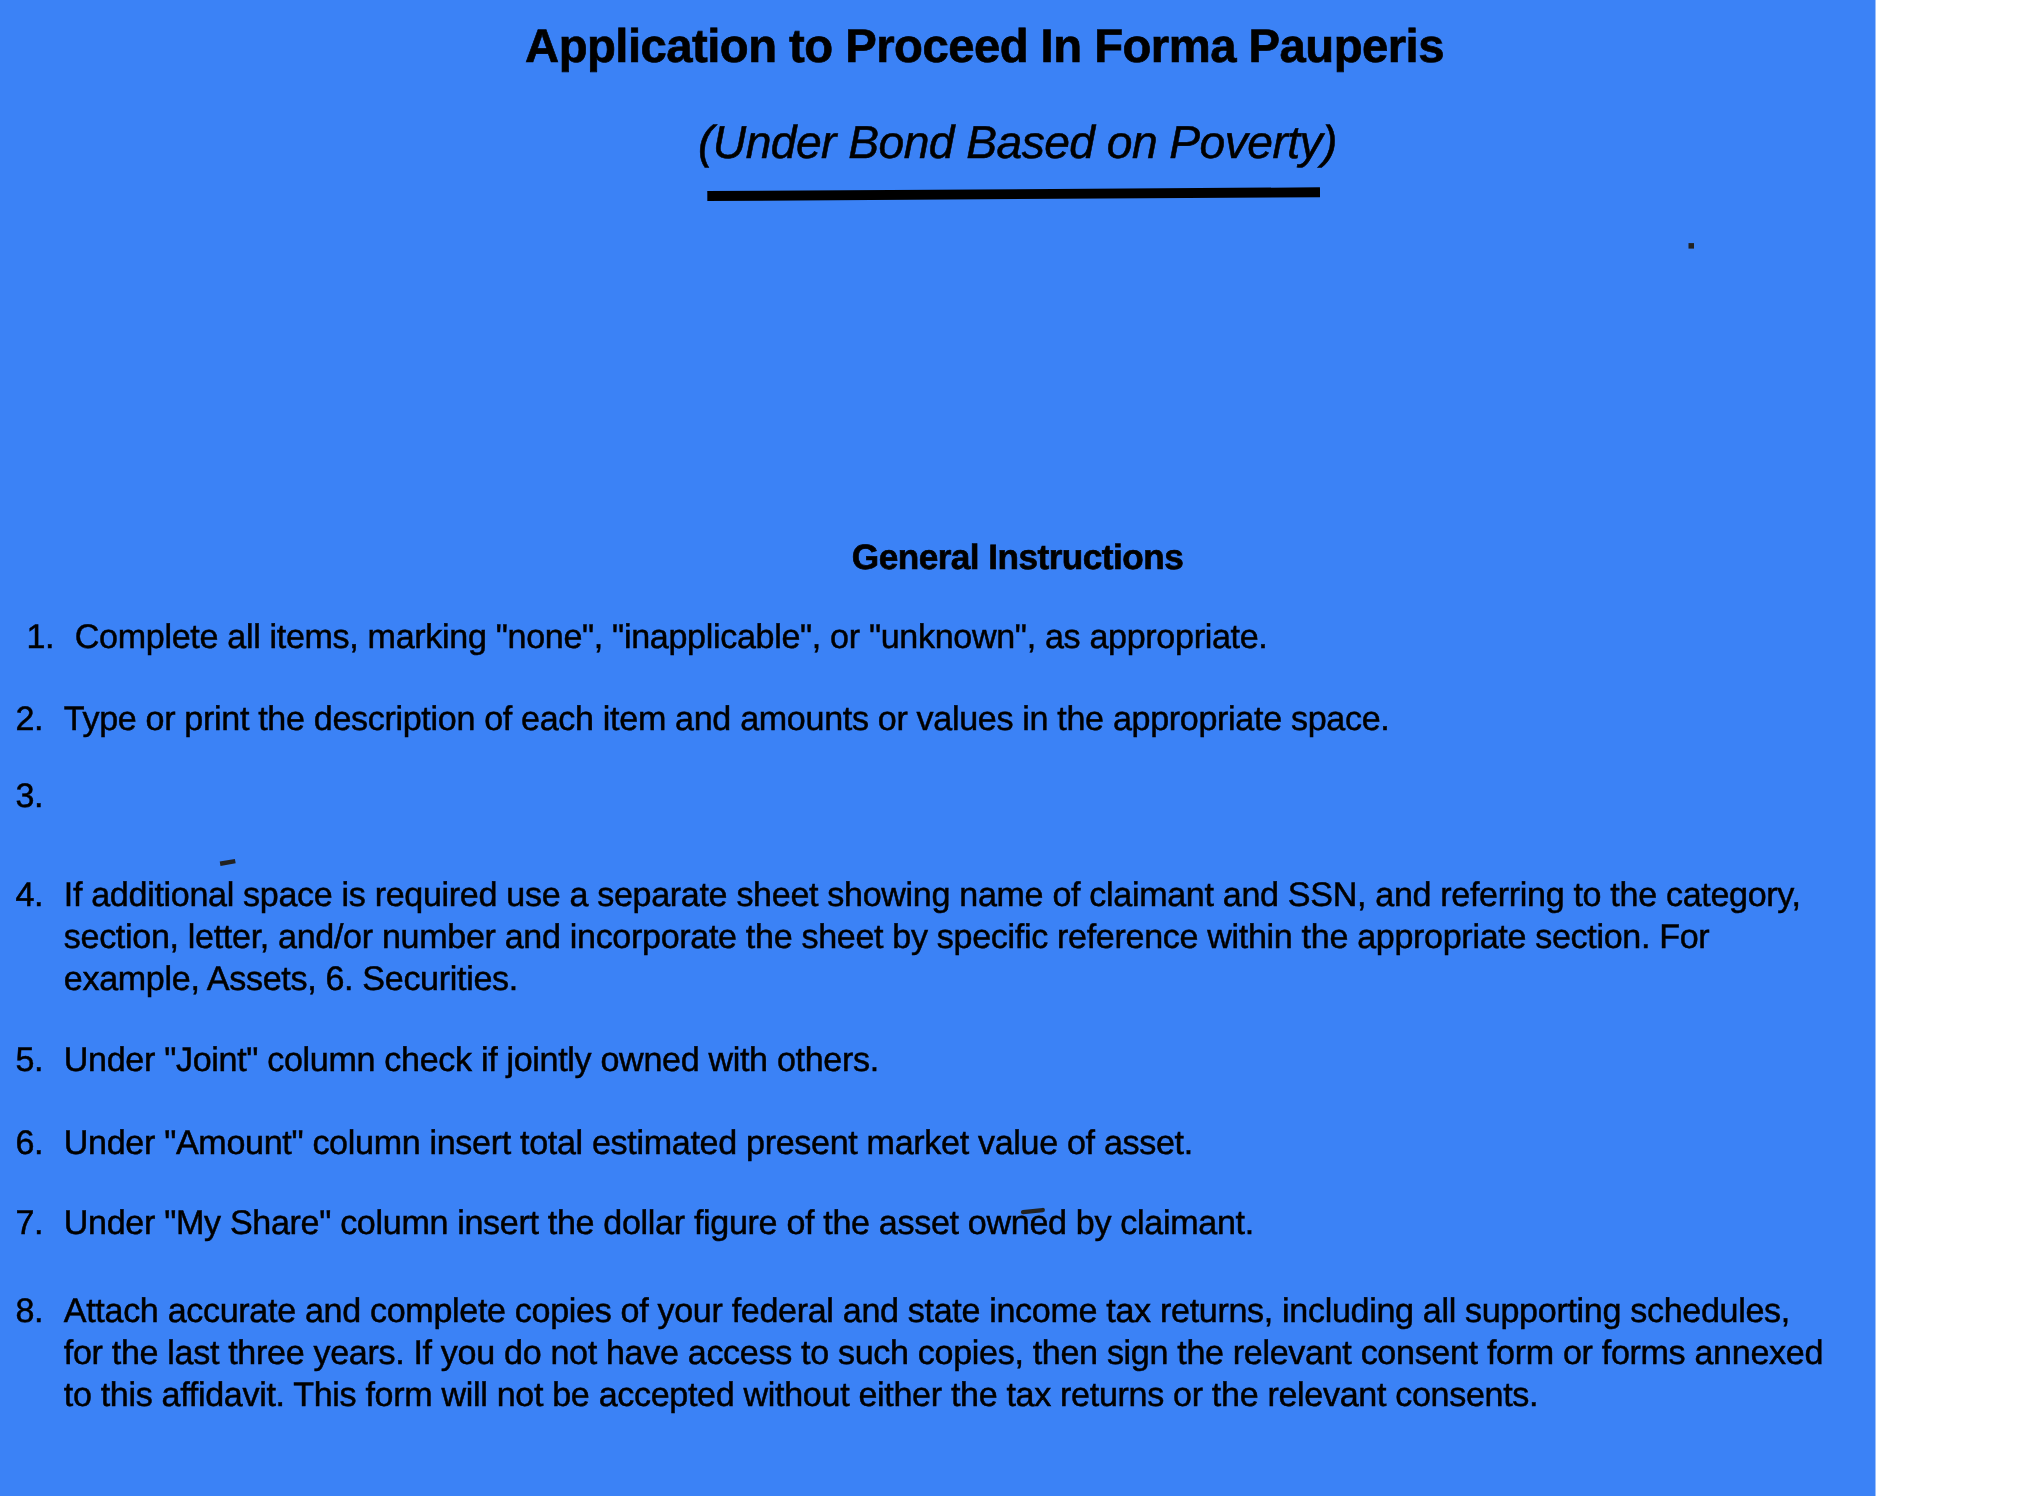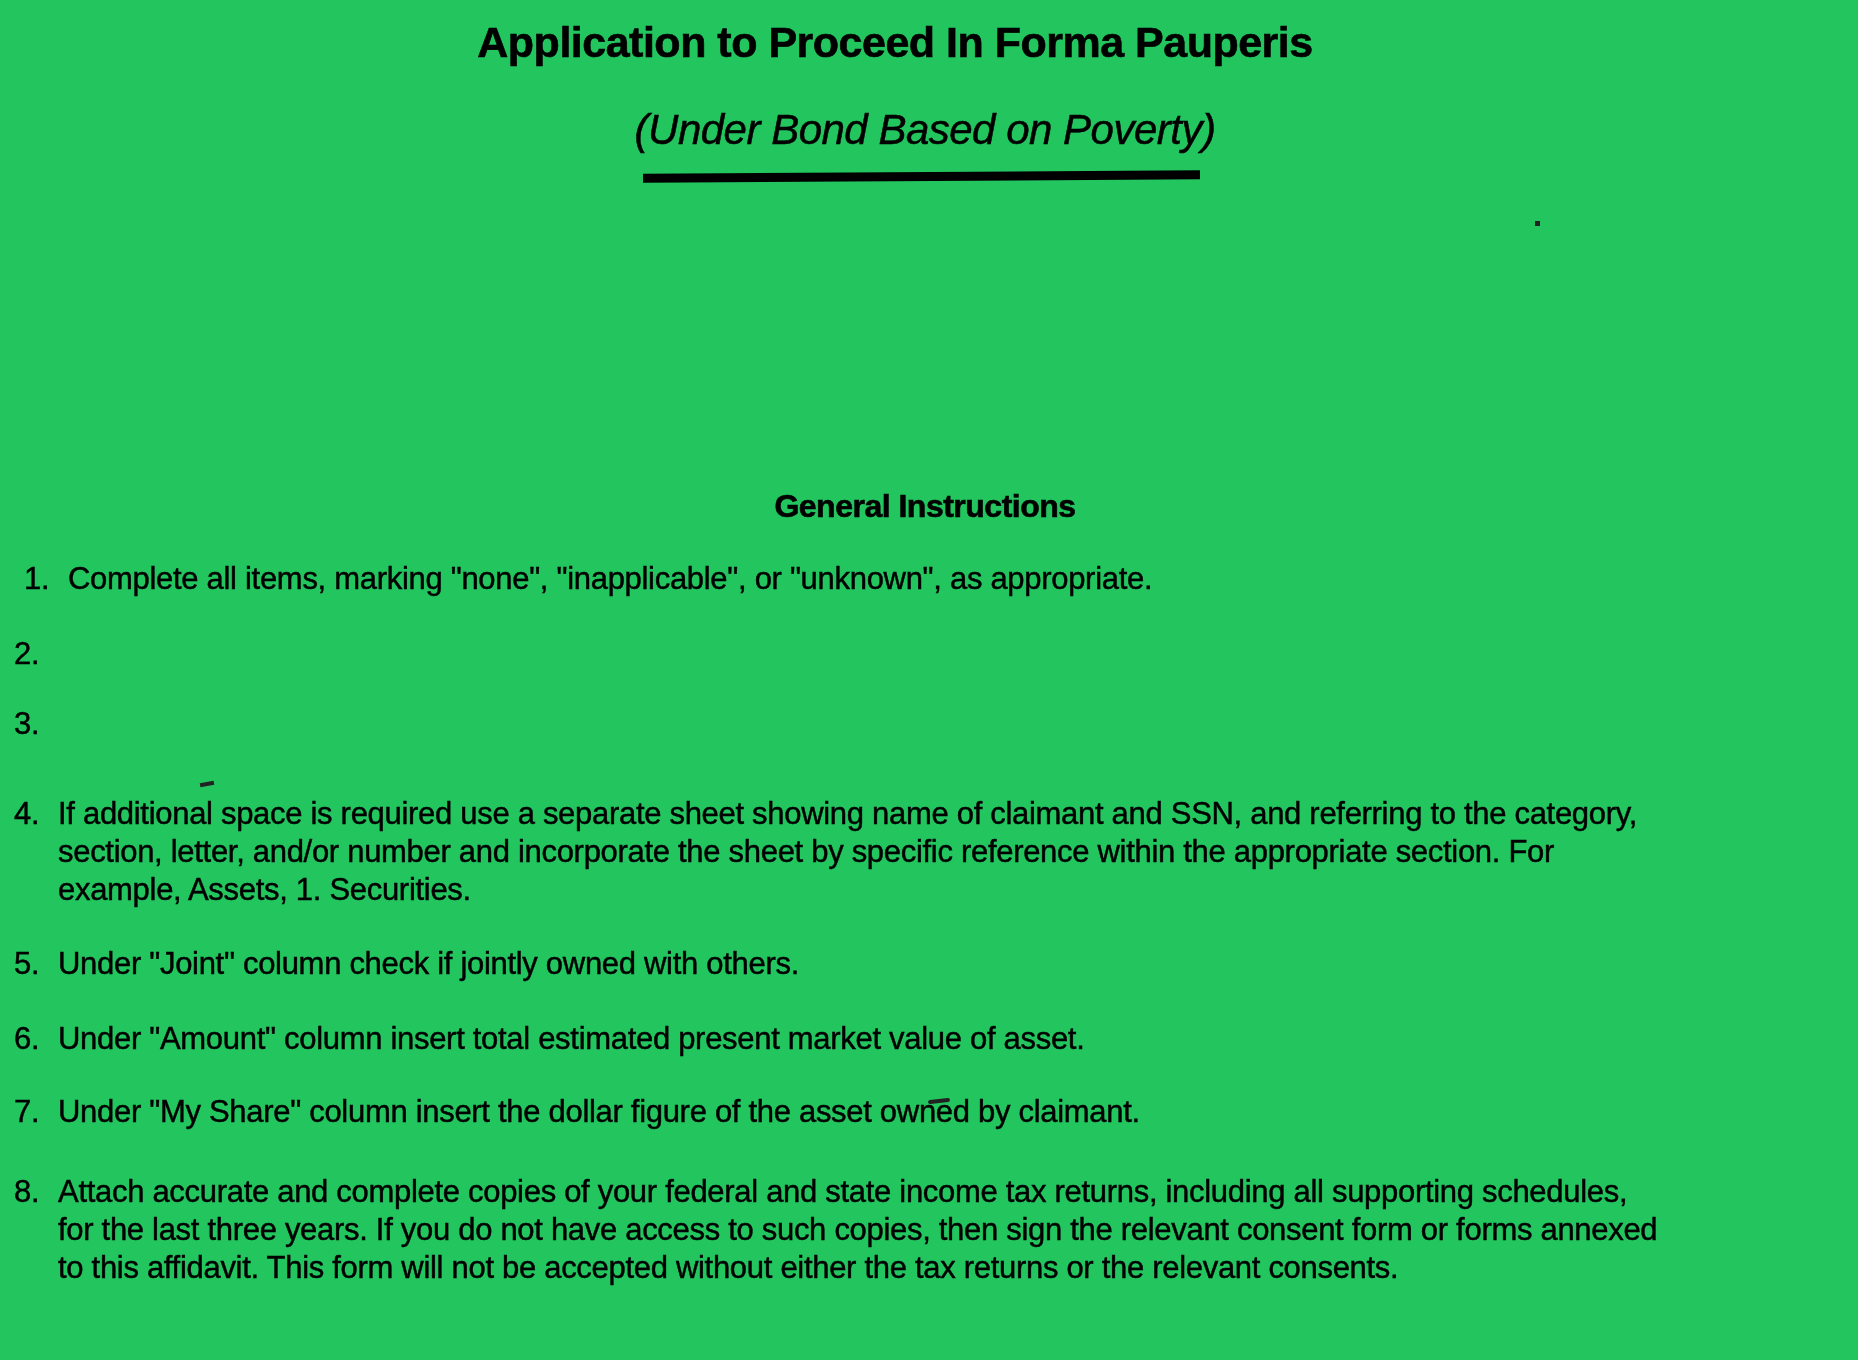--- a/index.html
+++ b/index.html
@@ -2,23 +2,23 @@
 <html><head>
 <meta charset="utf-8">
 <style>
   html, body {
     margin: 0;
     padding: 0;
     background: #ffffff;
   }
   .page {
     position: relative;
-    width: 1858px;
+    width: 1705px;
     height: 1360px;
-    background: #22c55e;
+    background: #3b82f6;
     color: #000000;
     font-family: "Liberation Sans", sans-serif;
     overflow: hidden;
   }
   .doc-title {
     position: absolute;
     top: 18px;
     left: 0;
     width: 1790px;
     text-align: center;
@@ -132,31 +132,32 @@
 
   <div class="instructions">
 
     <div class="item">
       <span class="num">1.</span>
       <span class="txt">Complete all items, marking "none", "inapplicable", or "unknown", as appropriate.</span>
     </div>
 
     <div class="item">
       <span class="num">2.</span>
+      <span class="txt">Type or print the description of each item and amounts or values in the appropriate space.</span>
     </div>
 
     <div class="item">
       <span class="num">3.</span>
     </div>
 
     <div class="item">
       <span class="num">4.</span>
       <span class="txt">If additional space is required use a separate sheet showing name of claimant and SSN, and referring to the category,
 section, letter, and/or number and incorporate the sheet by specific reference within the appropriate section. For
-example, Assets, 1. Securities.</span>
+example, Assets, 6. Securities.</span>
     </div>
 
     <div class="item">
       <span class="num">5.</span>
       <span class="txt">Under "Joint" column check if jointly owned with others.</span>
     </div>
 
     <div class="item">
       <span class="num">6.</span>
       <span class="txt">Under "Amount" column insert total estimated present market value of asset.</span>

